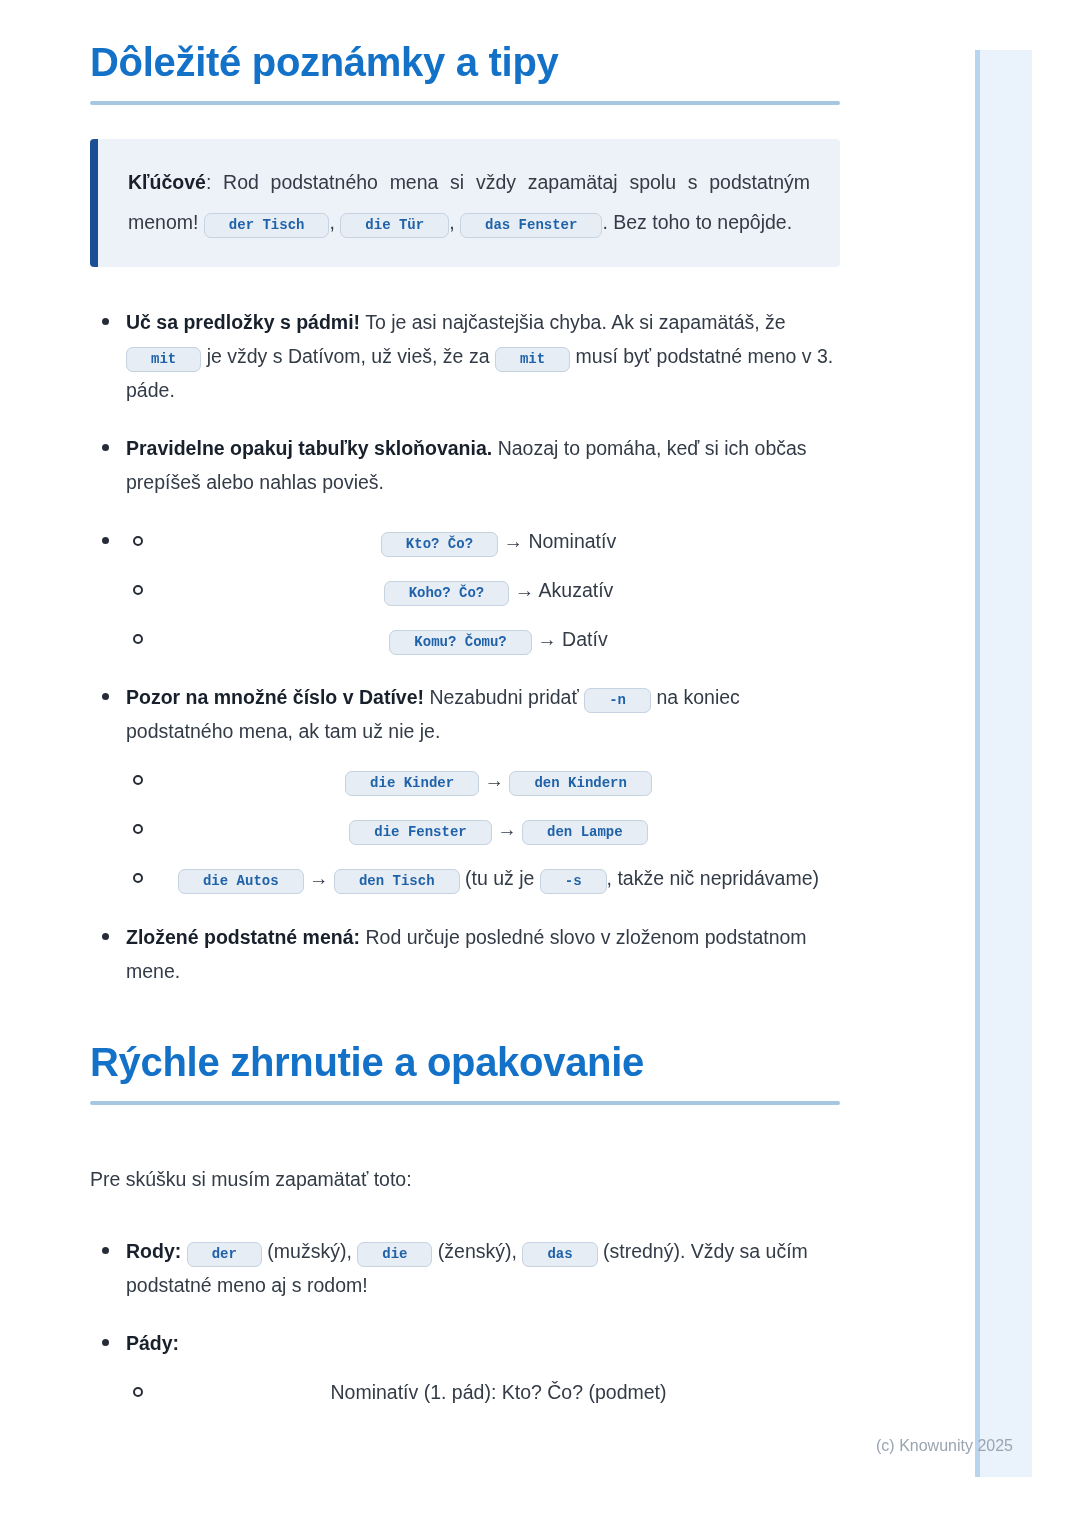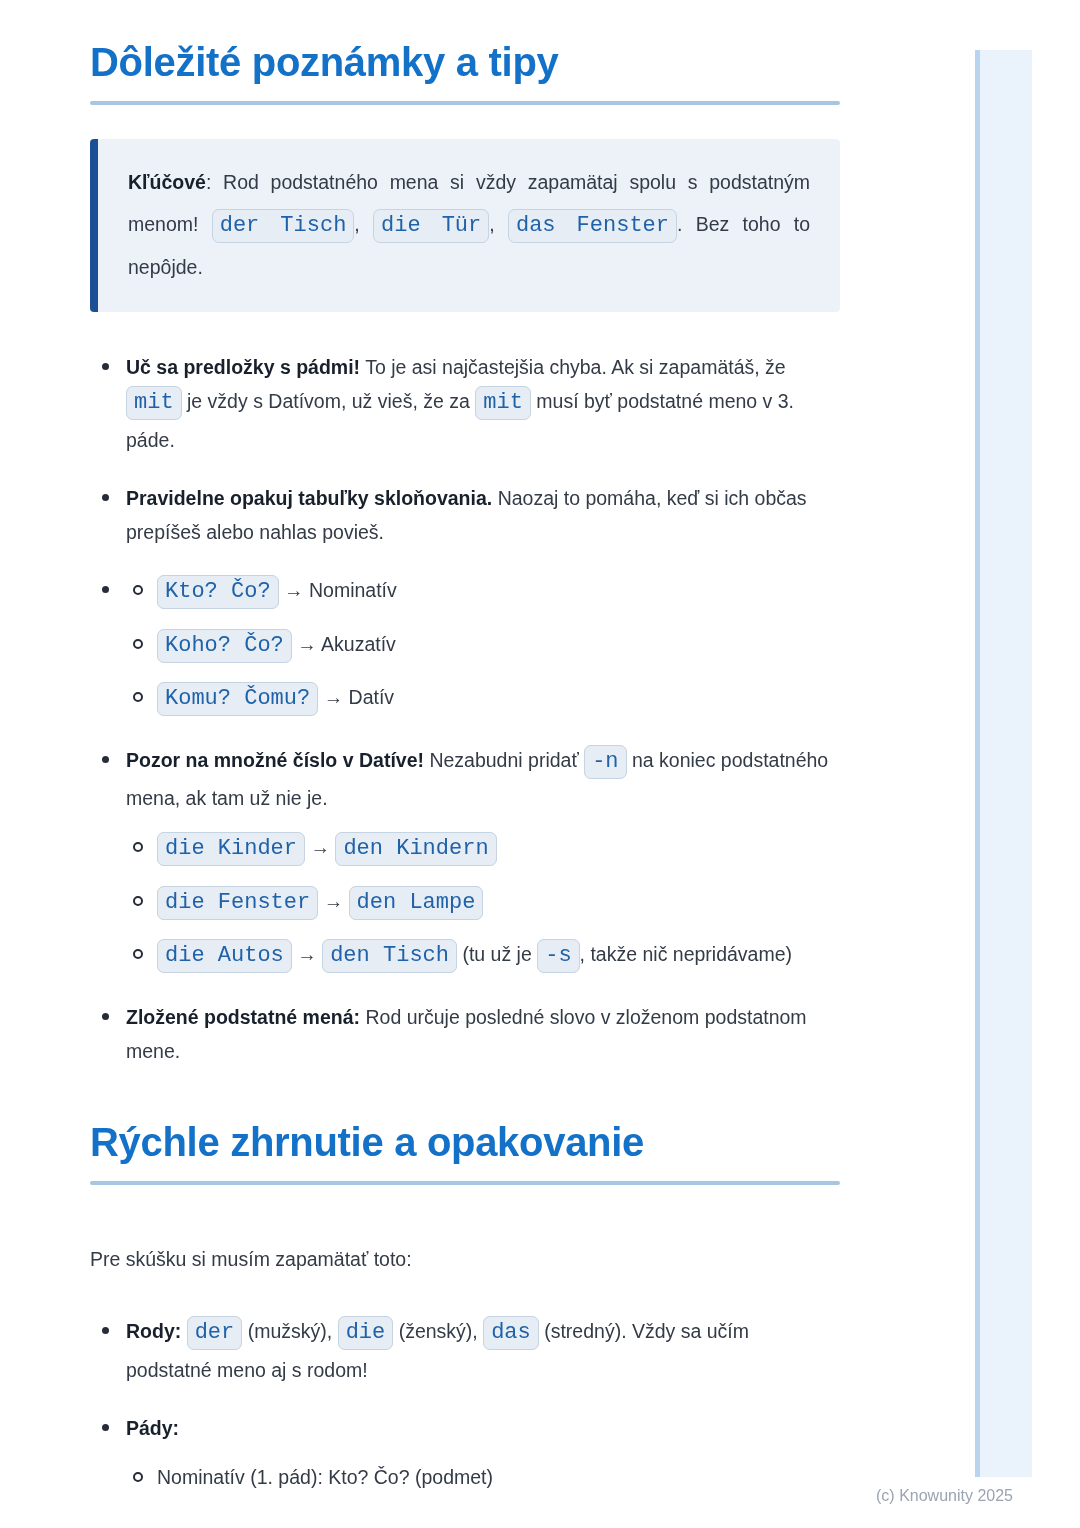--- a/index.html
+++ b/index.html
@@ -28,45 +28,45 @@
     background: var(--callout-bg, #edf2f8);
     border-left: 8px solid var(--callout-border, #1b4f96);
     border-radius: 4px;
     padding: 24px 30px;
   }
   .callout p { font-size: 19.5px; line-height: 2.05; text-align: justify; }
   p.body-text { font-size: 19.5px; line-height: 1.75; }
   strong { color: var(--bold, #18202c); font-weight: 700; }
   code.badge {
     font-family: "Liberation Mono", monospace;
-    font-weight: 400; font-size: 22px;
+    font-weight: 700; font-size: 14px;
     color: var(--badge-text, #1f62a9);
     background: var(--badge-bg, #e7edf4);
     border: 1px solid var(--badge-border, #c6d3e1);
     border-radius: 7px;
-    padding: 3px 7px 4px;
+    padding: 3px 24px 4px;
     white-space: nowrap;
   }
   ul.l1 { list-style: none; margin-top: 38px; }
   ul.l1 > li { position: relative; padding-left: 36px; margin-bottom: 24px; }
   ul.l1 > li::before {
     content: ""; position: absolute; left: 12px; top: 13px;
     width: 7px; height: 7px; border-radius: 50%; background: #272d38;
   }
-  ul.l2 { list-style: none; margin-top: 15px; }
+  ul.l2 { list-style: none; margin-top: 15px; text-align: center; }
   ul.l2 > li { position: relative; padding-left: 31px; margin-bottom: 15px; }
   ul.l2 > li::before {
     content: ""; position: absolute; left: 7px; top: 12px;
     width: 6px; height: 6px; border-radius: 50%;
     border: 2px solid #272d38; background: transparent;
   }
   .intro { margin-top: 57px; }
   .section2 { margin-top: 52px; }
   .footer {
-    position: absolute; top: 1487px; right: 67px;
+    position: absolute; top: 1437px; right: 67px;
     font-size: 16px; color: var(--muted, #9aa4b2); z-index: 2;
   }
 </style>
 </head>
 <body style="--accent: #1371c8; --rule: #a6c6e2; --callout-border: #1b4f96; --callout-bg: #edf2f8; --badge-bg: #e7edf4; --badge-border: #c6d3e1; --badge-text: #1f62a9; --text: #333b47; --bold: #18202c; --muted: #9aa4b2; --bar-bg: #eaf2fb; --bar-edge: #b9d4ee;">
 
 <div class="rightbar"></div>
 
 <main class="content">
 

